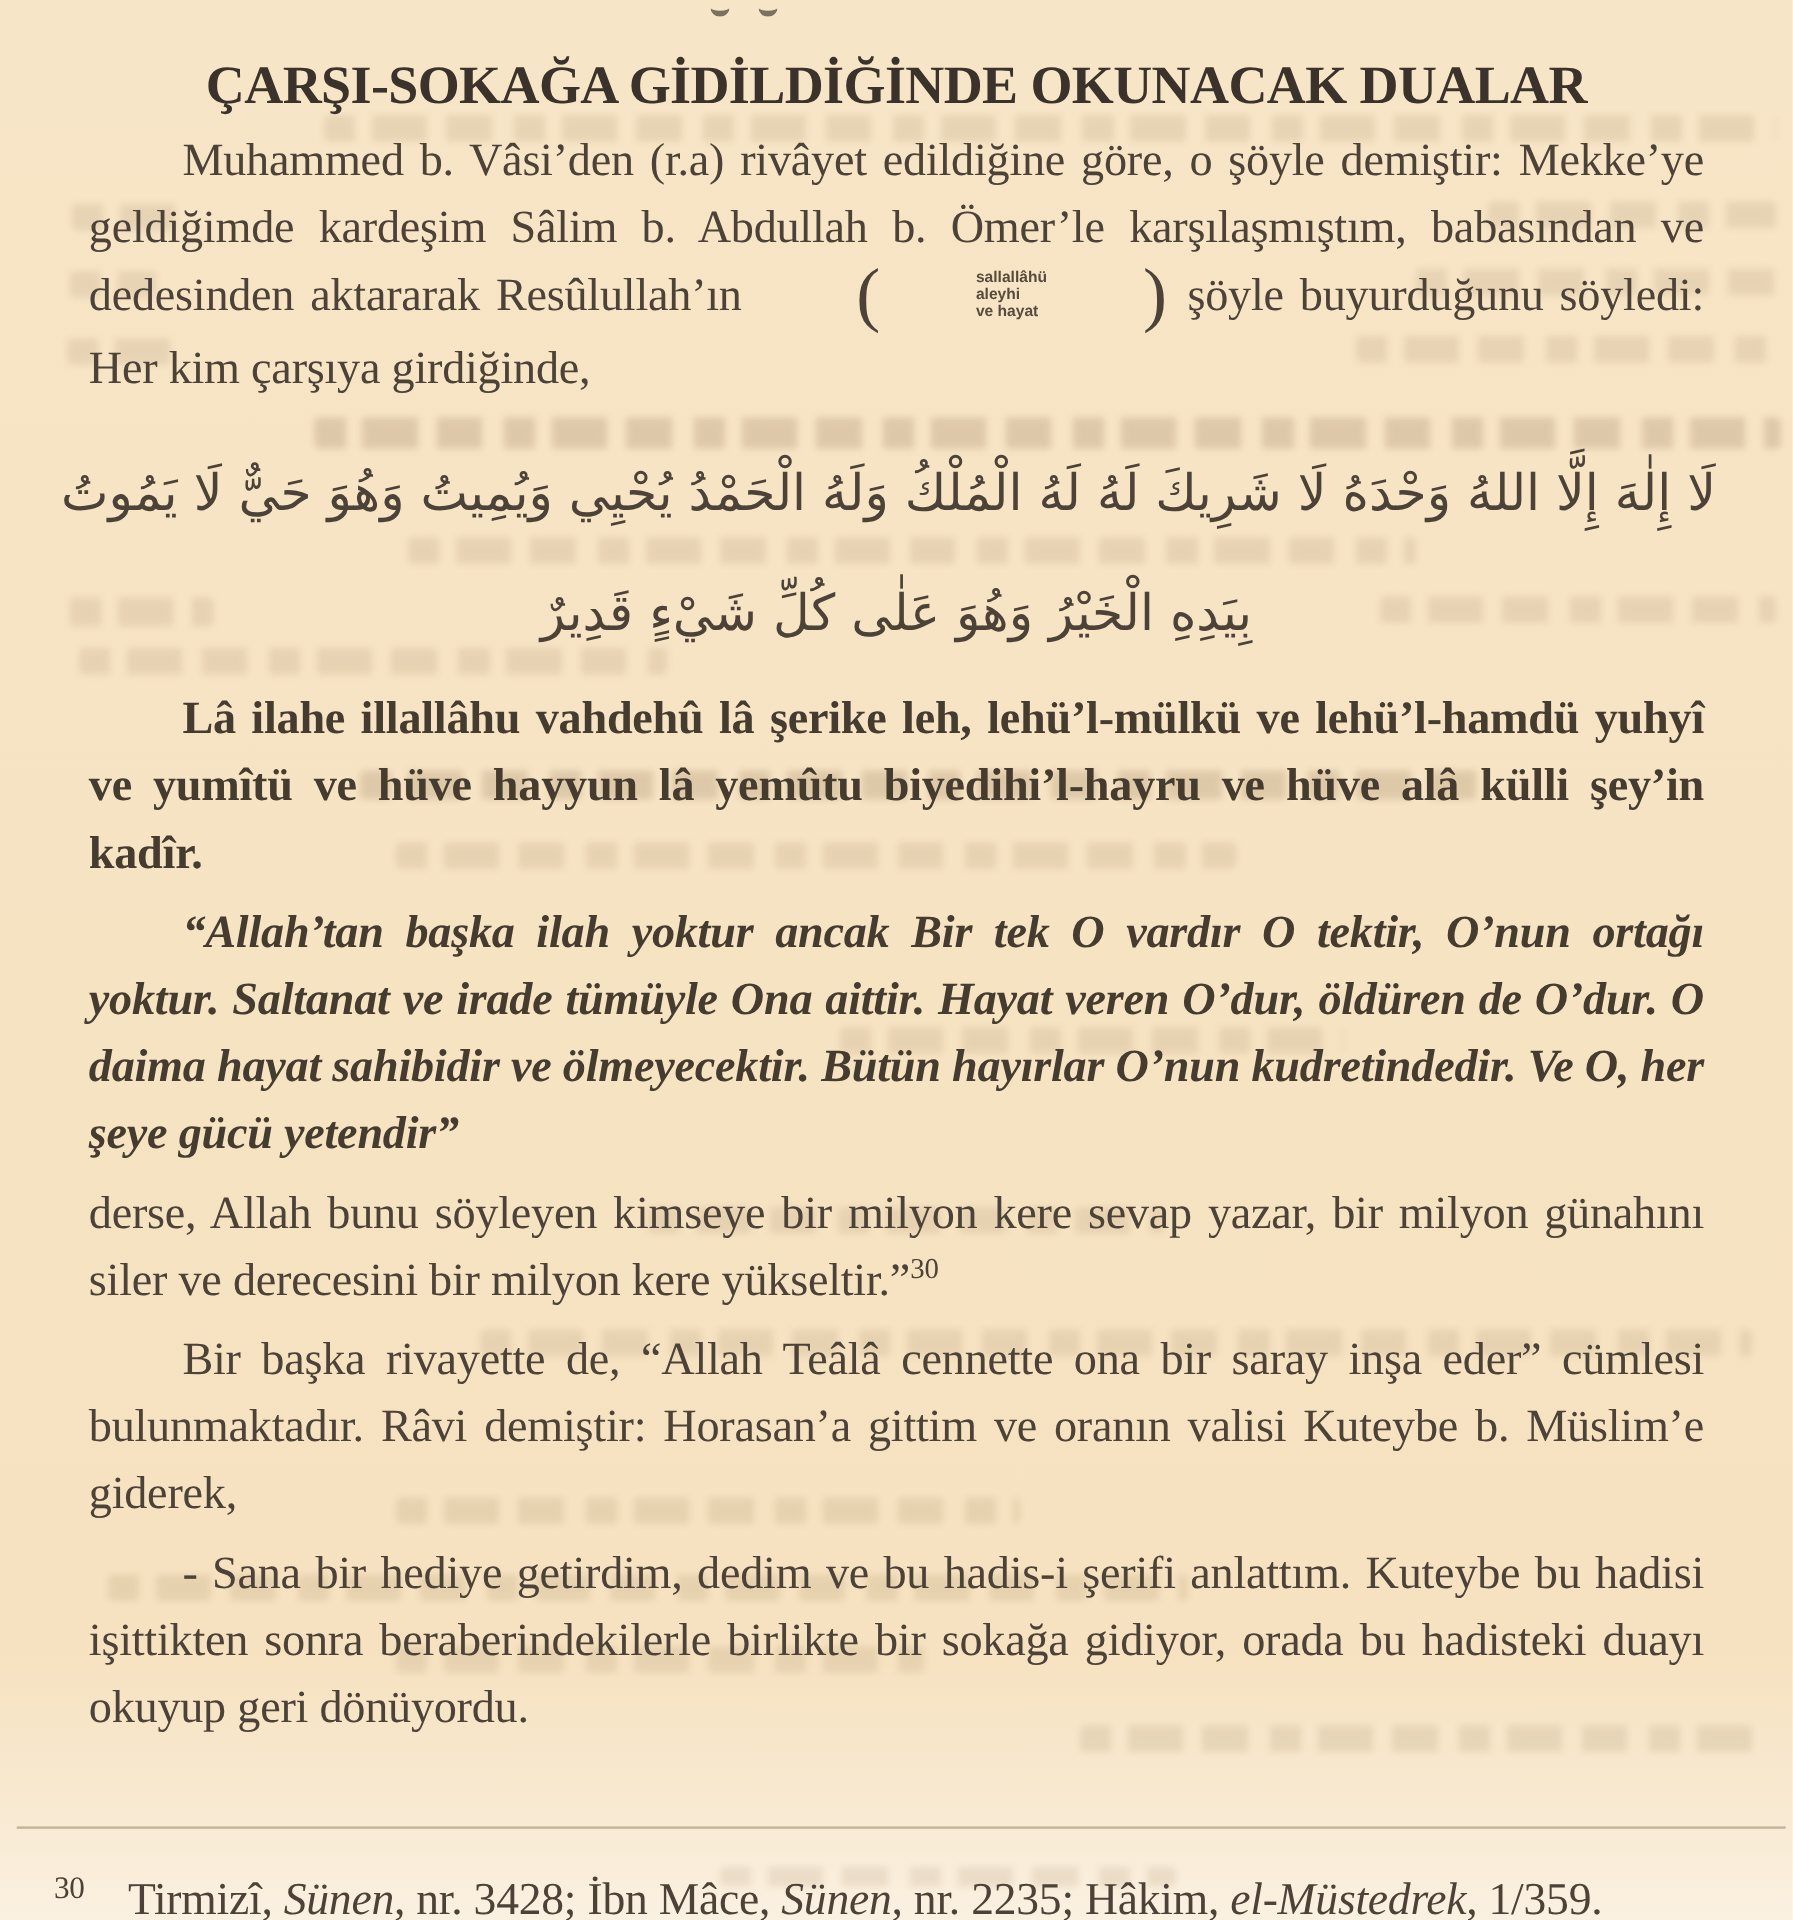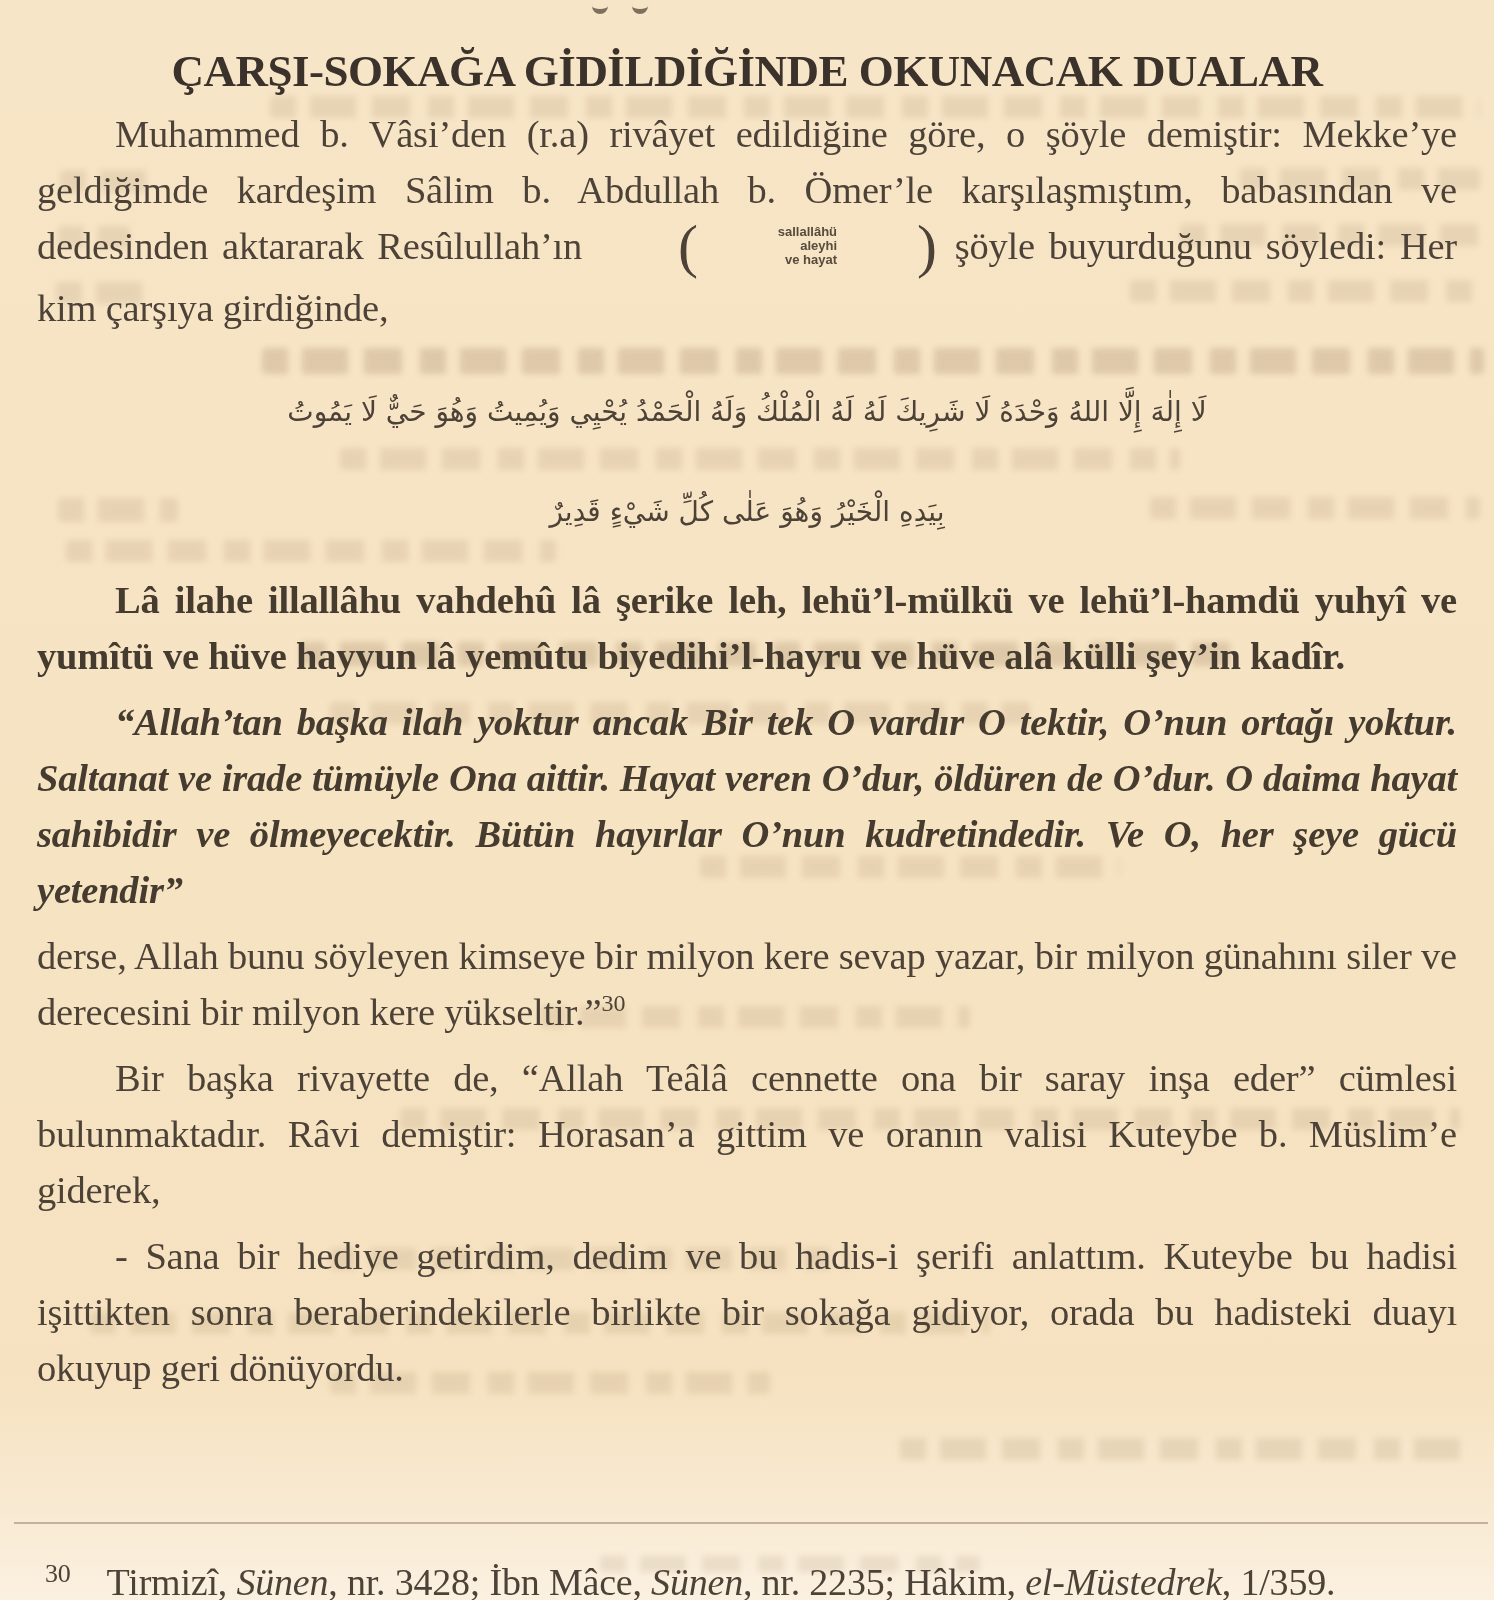--- a/index.html
+++ b/index.html
@@ -2,46 +2,46 @@
 <html lang="tr"><head>
 <meta charset="utf-8">
 <style>
   html,body{margin:0;padding:0;}
   body{width:1494px;height:1600px;overflow:hidden;}
   .page{
     position:relative;width:1494px;height:1600px;overflow:hidden;
     background:linear-gradient(180deg,#f7e5c7 0%,#f6e3c2 55%,#f6e2c0 86%,#f8e9d1 94%,#fbf1e1 100%);
     font-family:"Liberation Serif",serif;color:#4d4237;
   }
-  .content{position:relative;z-index:2;padding:0 27px;}
+  .content{position:relative;z-index:2;padding:0 64px;}
   .title{
     margin:46px 30px 0;text-align:center;
     font-size:45px;line-height:50px;font-weight:bold;color:#3b332b;letter-spacing:-.5px;
   }
   p.body{margin:10px;font-size:38.5px;line-height:56px;text-align:justify;letter-spacing:-.2px;}
   .indent{text-indent:78px;}
   .intro{margin-top:30px;}
   .arabic{
     margin-top:26px;text-align:center;direction:rtl;white-space:nowrap;
     font-family:"DejaVu Sans","Liberation Serif",sans-serif;
-    font-size:28px;line-height:100px;color:#4d4237;
+    font-size:42px;line-height:100px;color:#4d4237;
   }
   .translit{margin-top:42px;font-weight:bold;font-size:40px;line-height:62px;color:#453b2f;letter-spacing:-.4px;}
   .translation{margin-top:6px;font-weight:bold;font-style:italic;font-size:40px;line-height:62px;color:#453b2f;letter-spacing:-.4px;}
   .reward{margin-top:0;}
   .rivayet{margin-top:14px;}
   .hediye{margin-top:12px;line-height:54px;}
   sup.fnref{font-size:24px;line-height:0;vertical-align:14px;letter-spacing:0;}
   .salawat{
     display:inline-flex;align-items:center;vertical-align:middle;
     position:relative;top:-4px;margin:0 4px;
   }
   .salawat .paren{font-size:60px;font-weight:normal;line-height:60px;color:#4d4237;}
   .salawat .stack{
-    display:inline-flex;flex-direction:column;align-items:flex-end;
+    display:inline-flex;flex-direction:column;align-items:flex-start;
     font-family:"Liberation Sans",sans-serif;
     font-size:13px;line-height:14px;font-weight:bold;color:#574b3d;
     margin:0 2px;letter-spacing:0;
   }
   .fn-rule{position:absolute;left:14px;top:1522px;width:1474px;height:2px;background:#8d7b63;opacity:.5;z-index:2;}
   .footnote{
     position:absolute;left:45px;top:1538px;width:1410px;z-index:2;
     font-size:38px;line-height:72px;color:#4d4237;letter-spacing:-.2px;
   }
   .fn-marker{font-size:26px;vertical-align:13px;margin-right:36px;}

